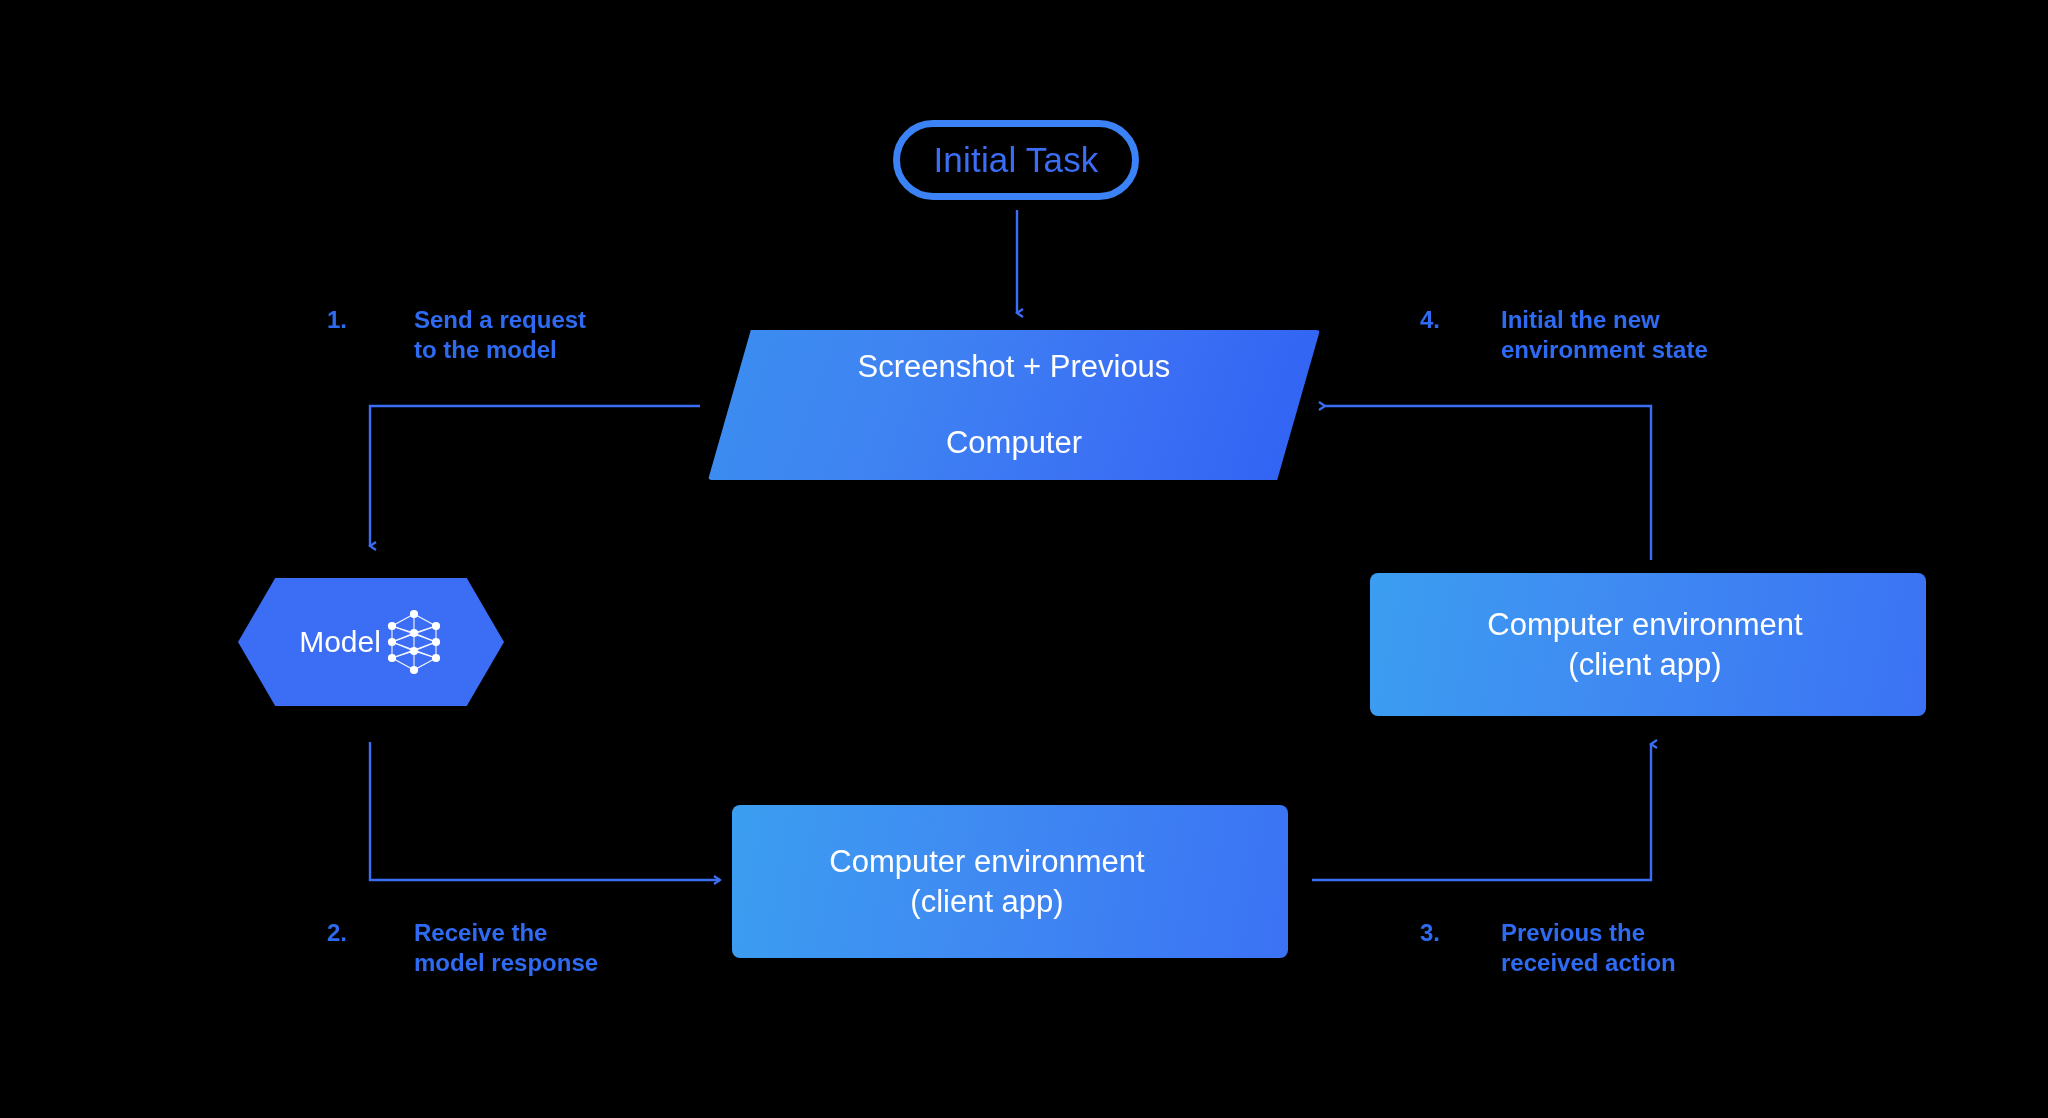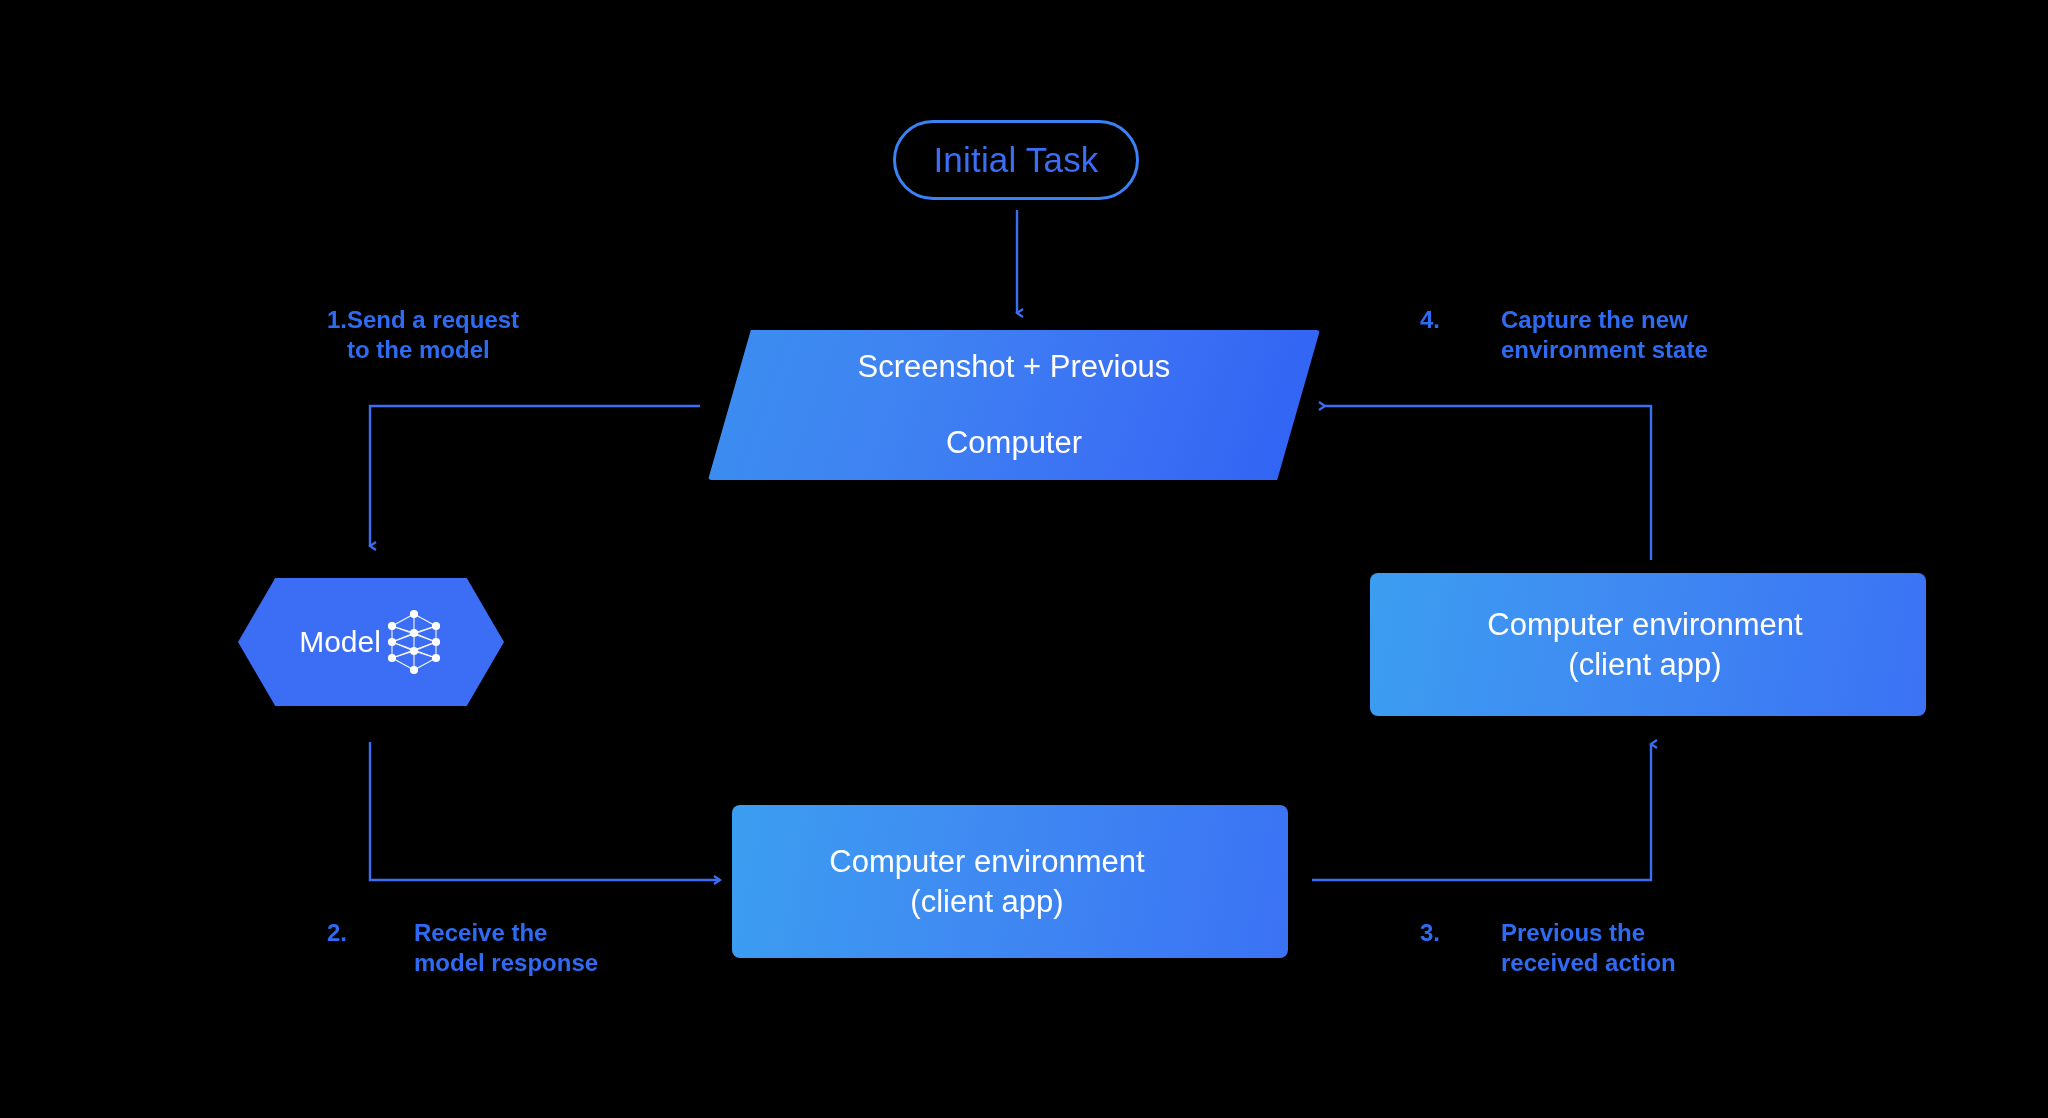--- a/index.html
+++ b/index.html
@@ -18,21 +18,21 @@
     overflow: hidden;
   }
 
   
   .pill {
     position: absolute;
     left: 893px;
     top: 120px;
     width: 246px;
     height: 80px;
-    border: 3px solid #3b82f6;
+    border: 7px solid #3b82f6;
     border-radius: 44px;
     display: flex;
     align-items: center;
     justify-content: center;
     box-sizing: border-box;
   }
   .pill-label {
     color: #3b6df5;
     font-size: 35px;
     letter-spacing: .2px;
@@ -132,21 +132,21 @@
   .step {
     position: absolute;
     display: flex;
     align-items: flex-start;
     color: #2f6bf2;
     font-weight: bold;
   }
   .step-num { font-size: 24px; line-height: 30px; }
   .step-text { font-size: 24px; line-height: 30px; white-space: pre-line; }
   #step1 { left: 327px; top: 305px; }
-  #step1 .step-text { }
+  #step1 .step-text { margin-left: 67px; }
   #step4 { left: 1420px; top: 305px; }
   #step4 .step-text { margin-left: 61px; }
   #step2 { left: 327px; top: 918px; }
   #step2 .step-text { margin-left: 67px; }
   #step3 { left: 1420px; top: 918px; }
   #step3 .step-text { margin-left: 61px; }
 
   
   #arrows { position: absolute; left: 0; top: 0; width: 2048px; height: 1118px; }
 </style>
@@ -258,21 +258,21 @@
 
   </div>
 
   <div class="step" id="step1">
     <span class="step-num">1.</span>
     <span class="step-text">Send a request
 to the model</span>
   </div>
   <div class="step" id="step4">
     <span class="step-num">4.</span>
-    <span class="step-text">Capture the new
+    <span class="step-text">Initial the new
 environment state</span>
   </div>
   <div class="step" id="step2">
     <span class="step-num">2.</span>
     <span class="step-text">Receive the
 model response</span>
   </div>
   <div class="step" id="step3">
     <span class="step-num">3.</span>
     <span class="step-text">Previous the

